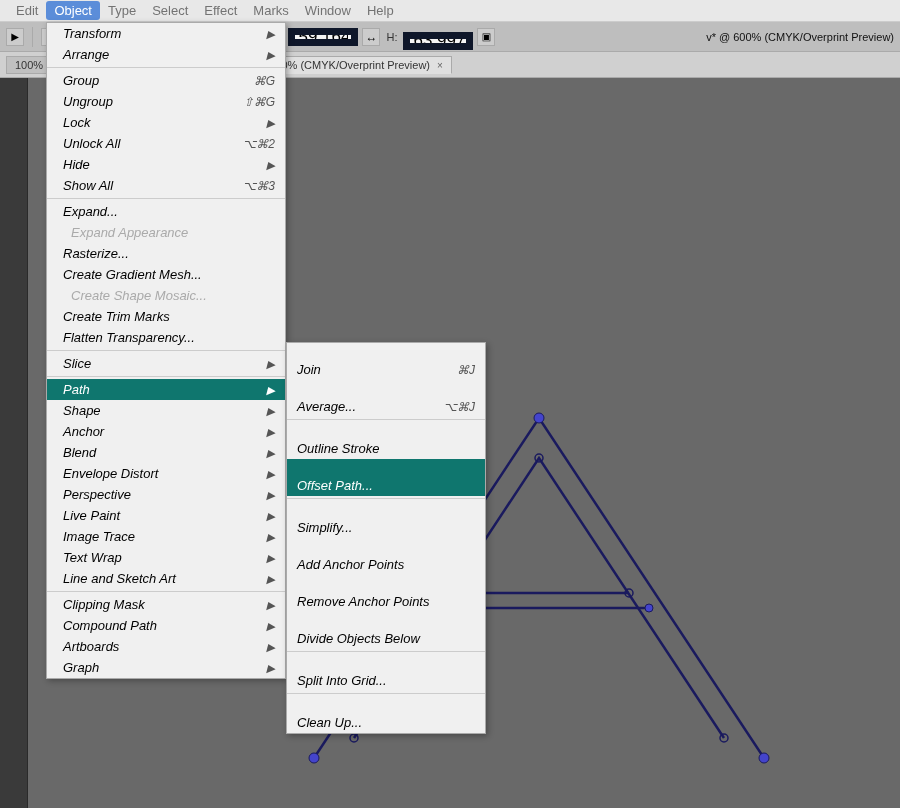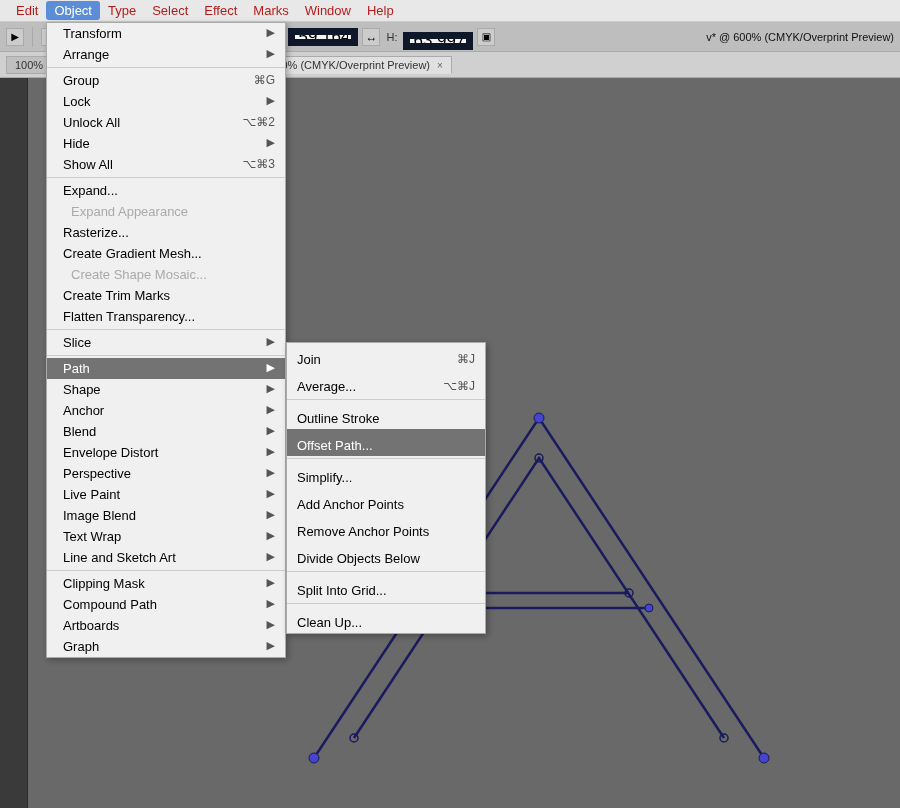--- a/index.html
+++ b/index.html
@@ -20,21 +20,21 @@
       background: #e8e8e8;
       height: 22px;
       padding: 0 8px;
       border-bottom: 1px solid #ccc;
     }
     .menubar-item {
       padding: 2px 8px;
       cursor: pointer;
       border-radius: 3px;
       font-size: 13px;
-      color: #b91c1c;
+      color: #737373;
     }
     .menubar-item:hover, .menubar-item.active {
       background: #5b8dd9;
       color: #fff;
     }
     .menubar-item.active {
       background: #5b8dd9;
       color: #fff;
     }
 
@@ -163,30 +163,31 @@
       left: 46px;
       width: 240px;
       background: #f0f0f0;
       border: 1px solid #aaa;
       box-shadow: 2px 2px 6px rgba(0,0,0,0.3);
       pointer-events: all;
     }
 
     .menu-item {
       display: flex;
-      align-items: flex-start;
+      align-items: flex-end;
       justify-content: space-between;
       padding: 3px 10px 3px 16px;
       cursor: pointer;
       font-size: 13px;
       color: #000;
       position: relative;
+      font-style: italic;
     }
     .menu-item.highlighted {
-      background: #737373;
+      background: #0f766e;
       color: #fff;
     }
     .menu-item.disabled {
       color: #aaa;
       cursor: default;
       padding-left: 24px;
     }
     .menu-item .shortcut {
       font-size: 12px;
       color: #555;
@@ -211,21 +212,21 @@
       top: 22px;
       left: 286px;
       width: 200px;
       background: #f0f0f0;
       border: 1px solid #aaa;
       box-shadow: 2px 2px 6px rgba(0,0,0,0.3);
       pointer-events: all;
     }
 
     .menu-sub .menu-item {
-      padding: 9px 10px 3px 10px;
+      padding: 19px 10px 3px 10px;
     }
 
   </style>
 </head>
 <body>
 
 <div class="menubar">
   <span class="menubar-item">Edit</span>
   <span class="menubar-item active">Object</span>
   <span class="menubar-item">Type</span>
@@ -309,20 +310,24 @@
     <div class="menu-item">
       <span>Arrange</span>
       <span class="arrow">▶</span>
     </div>
     <div class="menu-divider"></div>
     <div class="menu-item">
       <span>Group</span>
       <span class="shortcut">⌘G</span>
     </div>
     <div class="menu-item">
+      <span>Ungroup</span>
+      <span class="shortcut">⇧⌘G</span>
+    </div>
+    <div class="menu-item">
       <span>Lock</span>
       <span class="arrow">▶</span>
     </div>
     <div class="menu-item">
       <span>Unlock All</span>
       <span class="shortcut">⌥⌘2</span>
     </div>
     <div class="menu-item">
       <span>Hide</span>
       <span class="arrow">▶</span>
@@ -381,21 +386,21 @@
     </div>
     <div class="menu-item">
       <span>Perspective</span>
       <span class="arrow">▶</span>
     </div>
     <div class="menu-item">
       <span>Live Paint</span>
       <span class="arrow">▶</span>
     </div>
     <div class="menu-item">
-      <span>Image Blend</span>
+      <span>Image Trace</span>
       <span class="arrow">▶</span>
     </div>
     <div class="menu-item">
       <span>Text Wrap</span>
       <span class="arrow">▶</span>
     </div>
     <div class="menu-item">
       <span>Line and Sketch Art</span>
       <span class="arrow">▶</span>
     </div>

